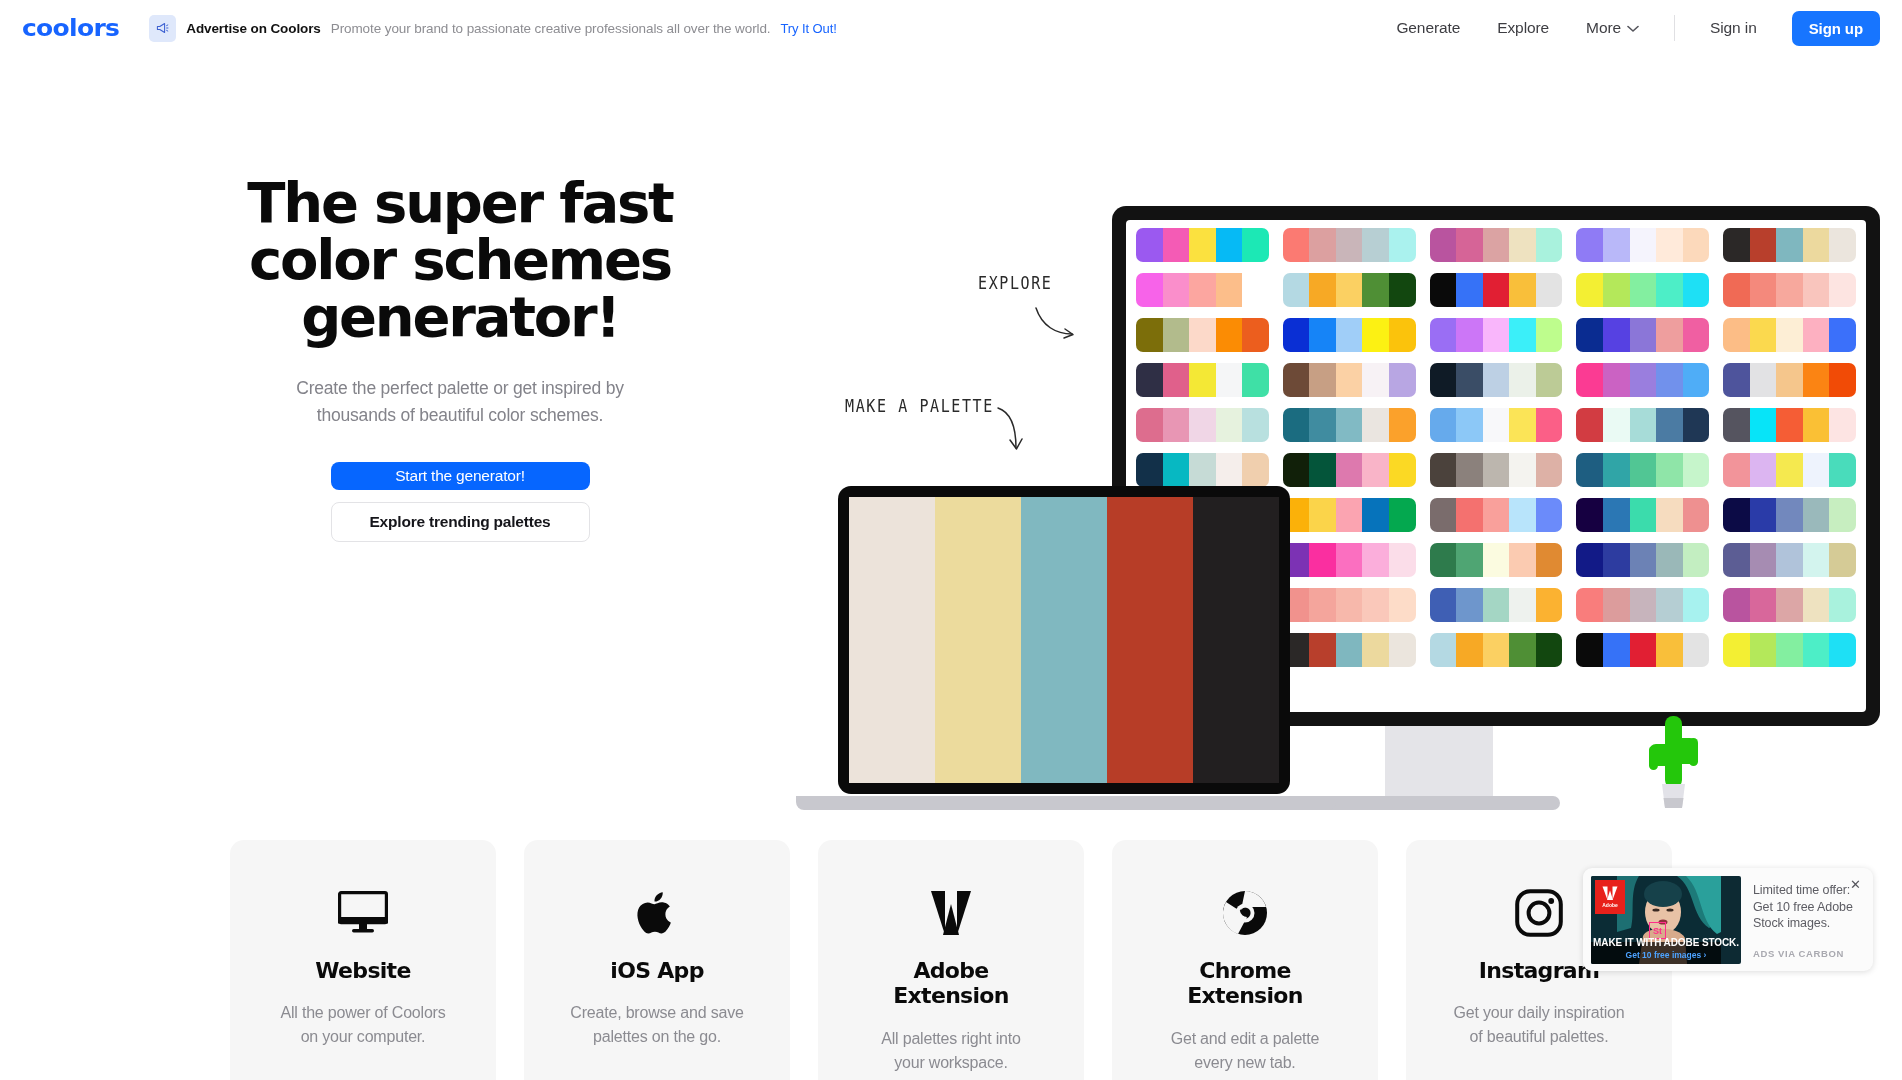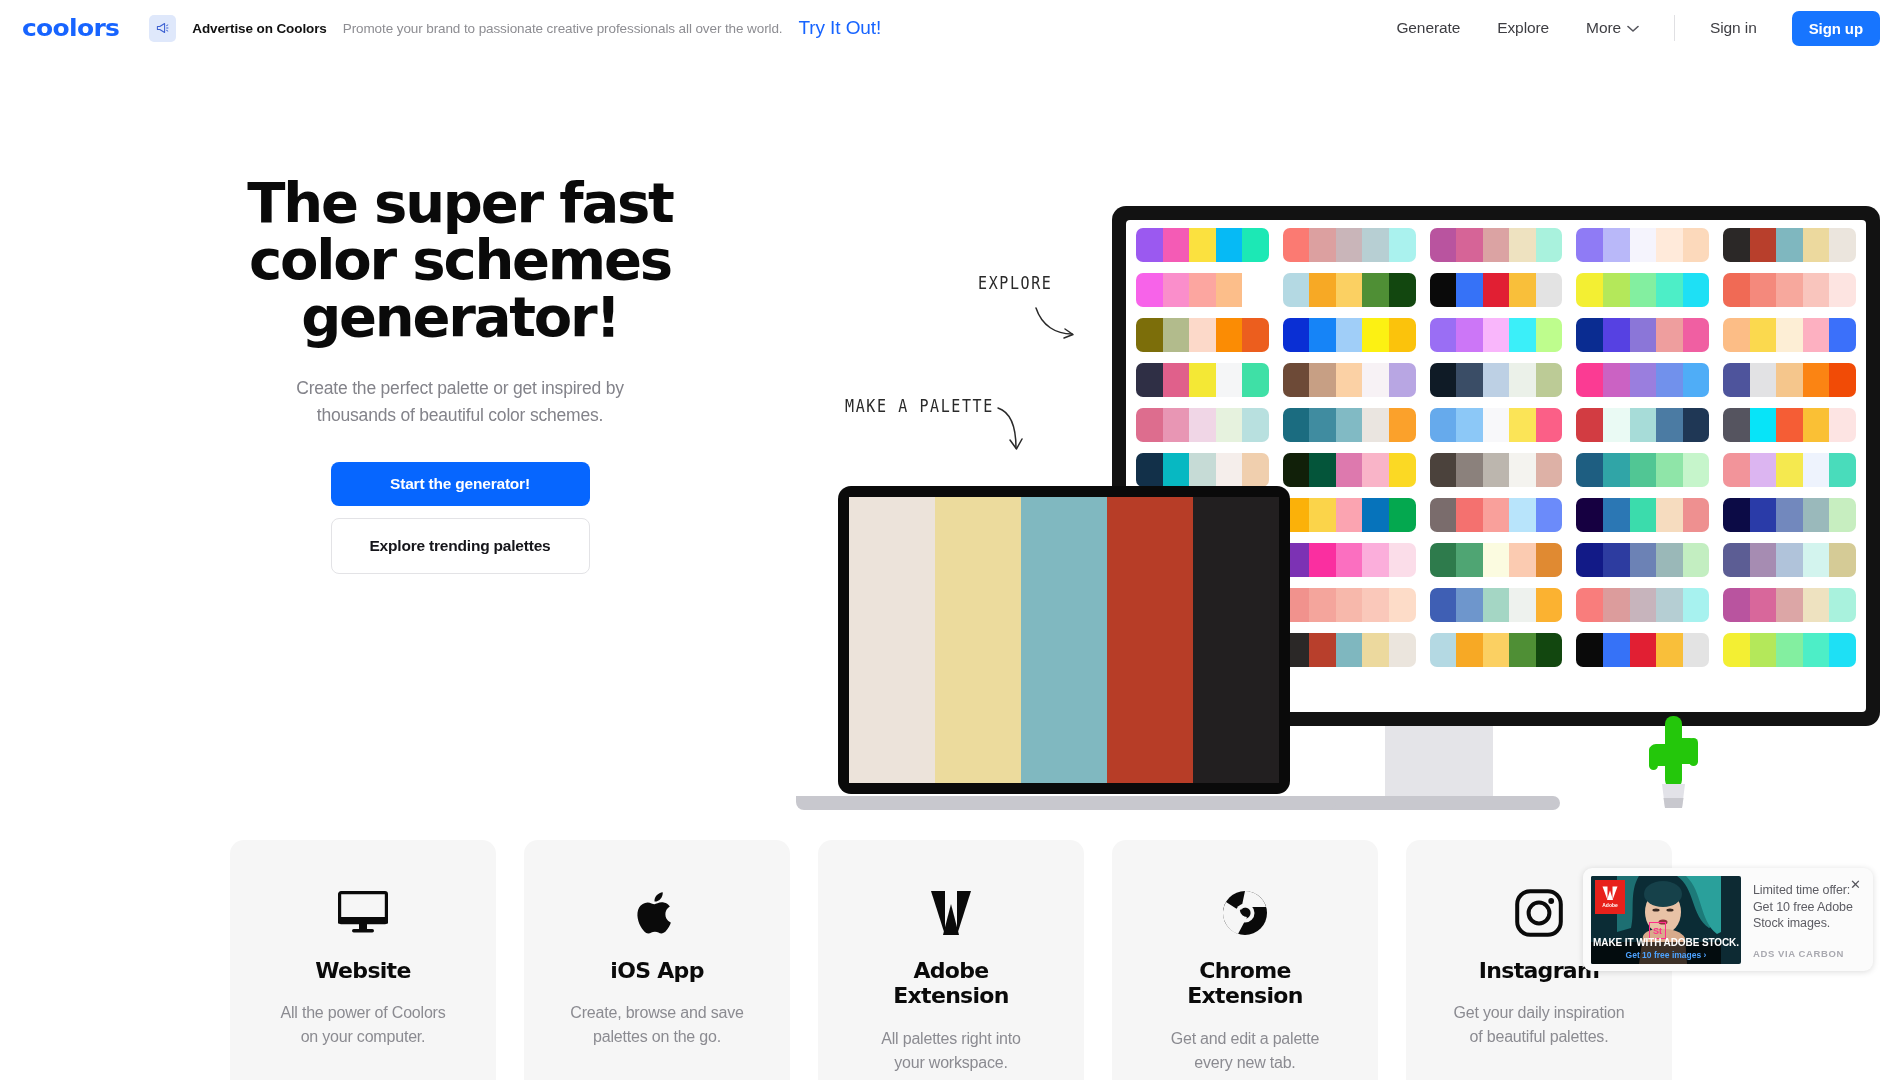--- a/index.html
+++ b/index.html
@@ -26,37 +26,37 @@
     font-weight: 800;
     color: #1764ff;
     letter-spacing: -0.7px;
     font-family: "DejaVu Sans", sans-serif;
     transform: scaleY(0.92);
   }
   .adv-banner {
     display: flex;
     align-items: center;
     margin-left: 30px;
-    gap: 16px;
+    gap: 10px;
   }
   .adv-icon {
     width: 27px; height: 27px;
     background: #dfe8fb;
     border-radius: 5px;
     display: flex; align-items: center; justify-content: center;
   }
   .adv-strong {
     font-size: 13.5px; font-weight: 700; color: #111;
     letter-spacing: -0.1px;
   }
   .adv-text {
     font-size: 13.5px; color: #8d8d92; letter-spacing: -0.1px;
   }
   .adv-link {
-    font-size: 19px; color: #1764ff; letter-spacing: -0.1px; cursor: pointer;
+    font-size: 13px; color: #1764ff; letter-spacing: -0.1px; cursor: pointer;
   }
 
   .nav {
     margin-left: auto;
     display: flex;
     align-items: center;
     gap: 9px;
   }
   .nav-item {
     font-size: 15.5px;
@@ -107,29 +107,29 @@
     font-size: 17.5px;
     line-height: 1.5;
     color: #83838a;
     letter-spacing: -0.2px;
   }
   .hero-btns {
     margin-top: 34px;
     display: flex; flex-direction: column; align-items: center; gap: 12px;
   }
   .btn-primary {
-    width: 259px; height: 44px;
+    width: 259px; height: 28px;
     background: #0666ff;
     color: #fff;
-    font-size: 15.5px; font-weight: 700;
+    font-size: 15.5px; font-weight: 400;
     border: none; border-radius: 8px; cursor: pointer;
     letter-spacing: -0.2px;
   }
   .btn-outline {
-    width: 259px; height: 56px;
+    width: 259px; height: 40px;
     background: #fff;
     color: #15151a;
     font-size: 15.5px; font-weight: 700;
     border: 1px solid #e3e3e6; border-radius: 8px; cursor: pointer;
     letter-spacing: -0.2px;
   }
 
   
   .anno {
     position: absolute;

